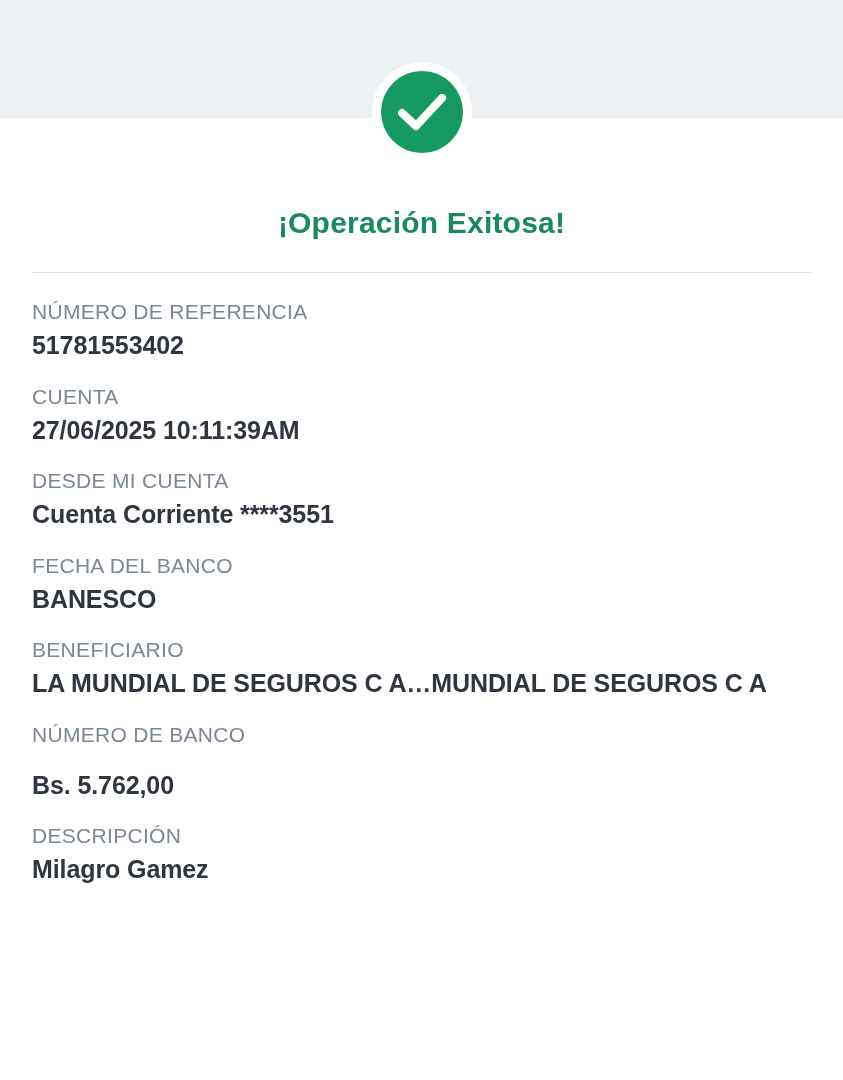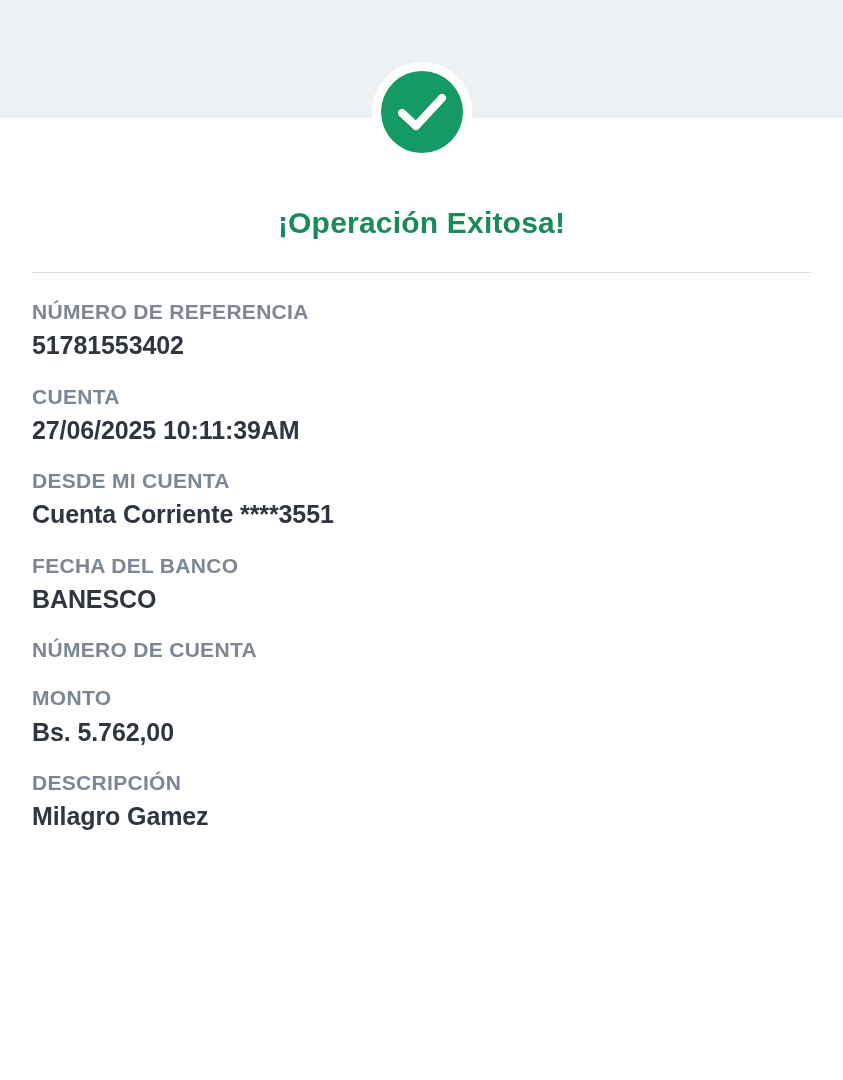--- a/index.html
+++ b/index.html
@@ -82,21 +82,21 @@
   }
   .field {
     margin-bottom: 22px;
   }
   .field:last-child {
     margin-bottom: 0;
   }
   .field-label {
     color: #7b8794;
     font-size: 21px;
-    font-weight: 700;
+    font-weight: 400;
     letter-spacing: 0.3px;
     line-height: 1.25;
   }
   .field-value {
     margin-top: 5px;
     color: #2f3640;
     font-size: 25px;
     font-weight: 700;
     letter-spacing: -0.1px;
     line-height: 1.25;
@@ -139,27 +139,30 @@
       <div class="field">
         <div class="field-label">DESDE MI CUENTA</div>
         <div class="field-value">Cuenta Corriente ****3551</div>
       </div>
 
       <div class="field">
         <div class="field-label">FECHA DEL BANCO</div>
         <div class="field-value">BANESCO</div>
       </div>
 
-
       <div class="field">
-        <div class="field-label">NÚMERO DE CUENTA</div>
+        <div class="field-label">BENEFICIARIO</div>
+        <div class="field-value">LA MUNDIAL DE SEGUROS C A…MUNDIAL DE SEGUROS C A</div>
       </div>
 
       <div class="field">
-        <div class="field-label">MONTO</div>
+        <div class="field-label">NÚMERO DE BANCO</div>
+      </div>
+
+      <div class="field">
         <div class="field-value">Bs. 5.762,00</div>
       </div>
 
       <div class="field">
         <div class="field-label">DESCRIPCIÓN</div>
         <div class="field-value">Milagro Gamez</div>
       </div>
 
     </div>
   </div>

